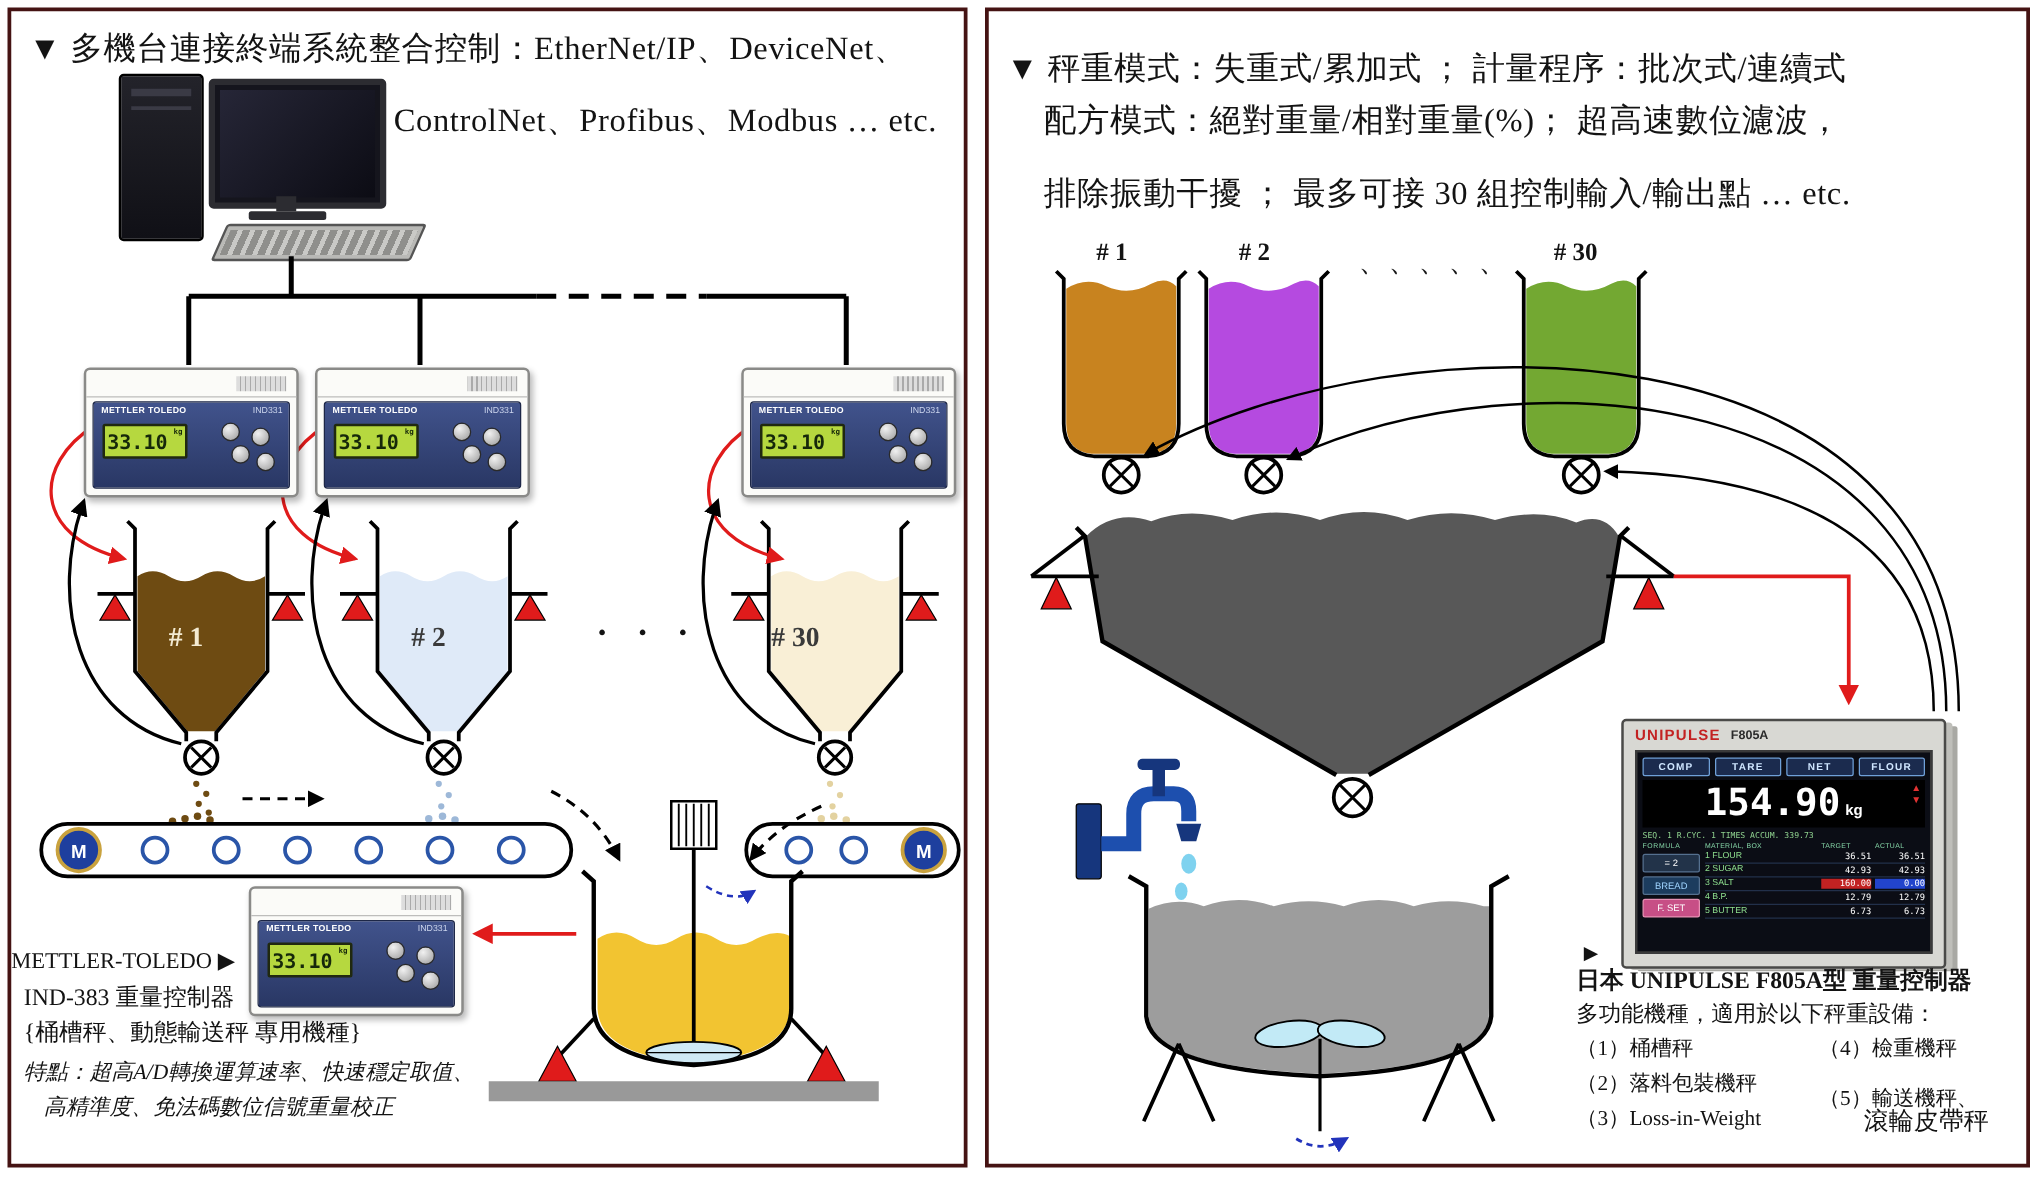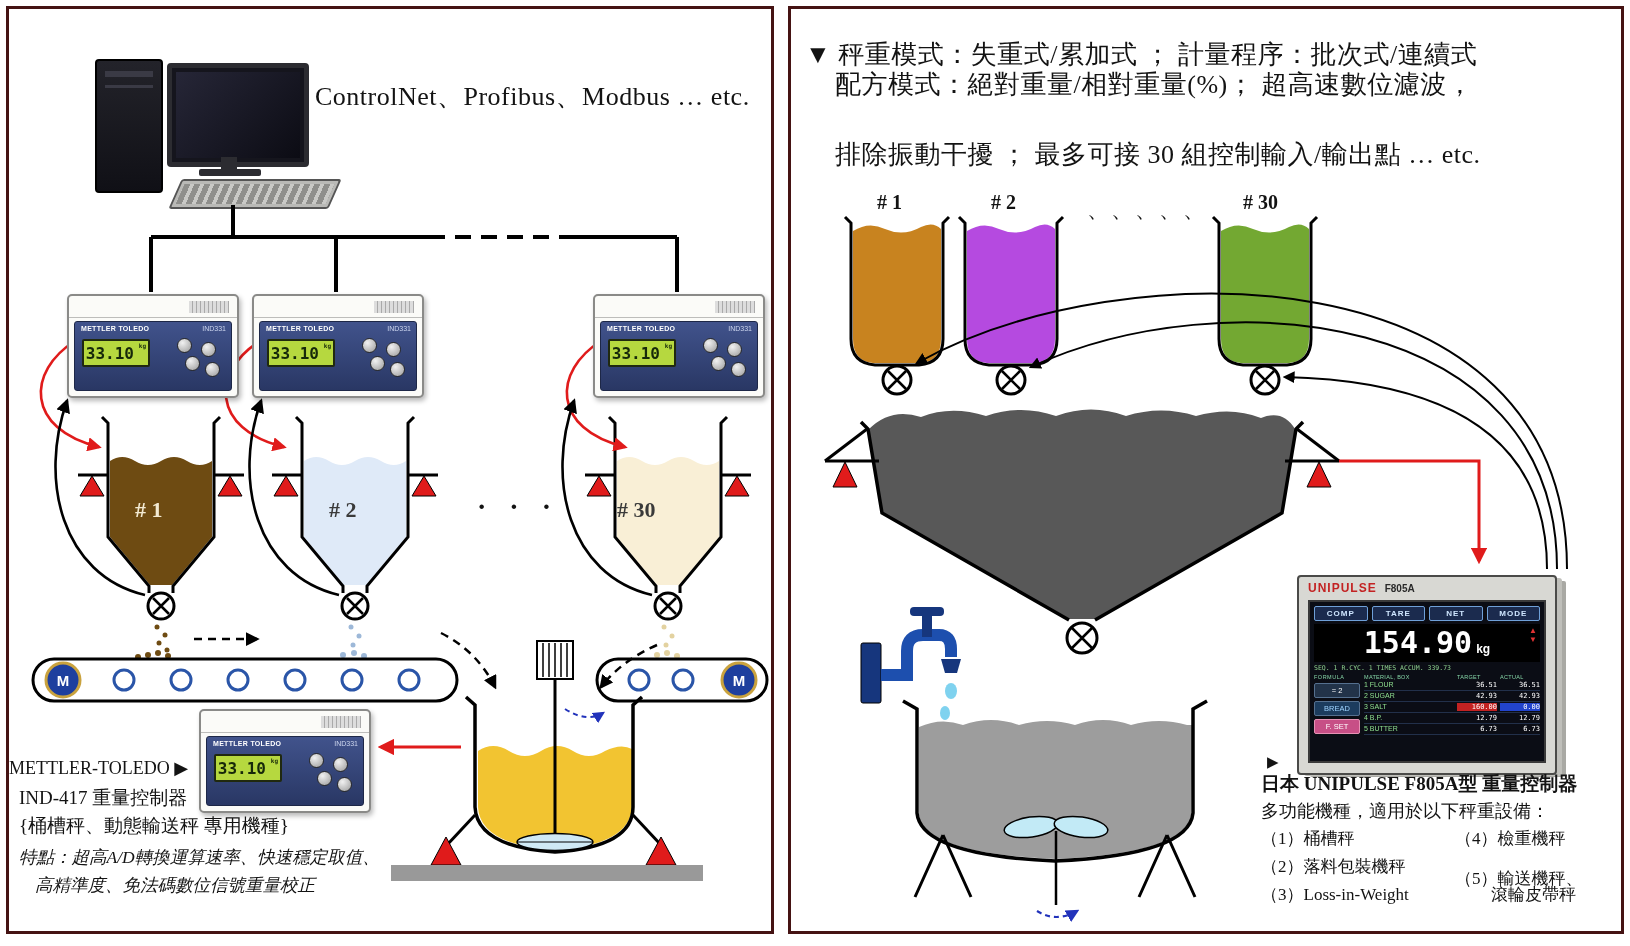--- a/index.html
+++ b/index.html
@@ -83,20 +83,21 @@
   .ft-row .n{color:#8fe08f;font-size:7px;}
   .ft-row .t,.ft-row .a{color:#fff;font-size:7px;text-align:right;font-family:"DejaVu Sans Mono",monospace;}
   .hl-red{background:#c22222;}
   .hl-blue{background:#2244cc;}
 </style>
 </head>
 <body>
 
 <div class="panel" id="panelL">
 
+  <div class="abs hdr" style="left:14px;top:12px;">▼ 多機台連接終端系統整合控制：EtherNet/IP、DeviceNet、</div>
   <div class="abs hdr" style="left:306px;top:70px;">ControlNet、Profibus、Modbus … etc.</div>
 
   <div class="pc-tower"></div>
   <div class="pc-mon"></div>
   <div class="pc-stand"></div>
   <div class="pc-base"></div>
   <div class="pc-kbd"></div>
 
   <svg class="diagram" width="762" height="922" viewBox="0 0 762 922">
     <defs>
@@ -290,30 +291,30 @@
         </div>
     </div>
   </div>
 
   <div class="hlabel" style="left:126px;top:488px;color:#f3ead2;"># 1</div>
   <div class="hlabel" style="left:320px;top:488px;color:#3a3a3a;"># 2</div>
   <div class="hlabel" style="left:608px;top:488px;color:#3a3a3a;"># 30</div>
   <div class="abs" style="left:468px;top:482px;font-size:28px;font-weight:bold;letter-spacing:8px;">· · ·</div>
 
   <div class="cap" style="left:0;top:748px;font-size:18px;">METTLER-TOLEDO ▶</div>
-  <div class="cap" style="left:10px;top:776px;">IND-417 重量控制器</div>
+  <div class="cap" style="left:10px;top:776px;">IND-383 重量控制器</div>
   <div class="cap" style="left:10px;top:804px;">{桶槽秤、動態輸送秤 專用機種}</div>
   <div class="cap cap-sm" style="left:10px;top:836px;">特點：超高A/D轉換運算速率、快速穩定取值、</div>
   <div class="cap cap-sm" style="left:26px;top:864px;">高精準度、免法碼數位信號重量校正</div>
 </div>
 
 <div class="panel" id="panelR">
 
   <div class="abs hdr" style="left:14px;top:28px;">▼ 秤重模式：失重式/累加式 ； 計量程序：批次式/連續式</div>
-  <div class="abs hdr" style="left:44px;top:58px;">配方模式：絕對重量/相對重量(%)； 超高速數位濾波，</div>
+  <div class="abs hdr" style="left:44px;top:70px;">配方模式：絕對重量/相對重量(%)； 超高速數位濾波，</div>
   <div class="abs hdr" style="left:44px;top:128px;">排除振動干擾 ； 最多可接 30 組控制輸入/輸出點  … etc.</div>
 
   <svg class="diagram" width="830" height="922" viewBox="0 0 830 922">
     <defs>
       <marker id="Rab" viewBox="0 0 10 10" refX="8" refY="5" markerWidth="6" markerHeight="6" orient="auto-start-reverse">
         <path d="M0,0L10,5L0,10z" fill="#000"></path>
         </marker>
       <marker id="Rar" viewBox="0 0 10 10" refX="8" refY="5" markerWidth="5.5" markerHeight="5.5" orient="auto-start-reverse">
         <path d="M0,0L10,5L0,10z" fill="#e01b1b"></path>
         </marker>
@@ -391,21 +392,21 @@
   <div class="f805">
     <div class="f805-head">
       <span class="f805-brand">UNIPULSE</span>
       <span class="f805-model">F805A</span>
     </div>
     <div class="f805-screen">
       <div class="f805-btnrow">
         <span>COMP</span>
         <span>TARE</span>
         <span>NET</span>
-        <span>MODE</span>
+        <span>FLOUR</span>
       </div>
       <div class="f805-weight">
         <span class="wv">154.90</span>
         <span class="wu">kg</span>
         <span class="ind"><span>▲</span><br><span>▼</span></span>
       </div>
       <div class="f805-status">SEQ. 1  R.CYC. 1  TIMES   ACCUM. 339.73</div>
       <div class="ft">
         <div class="ft-left">
           <div class="ft-h">FORMULA</div>
@@ -450,14 +451,14 @@
   </div>
 
   <div class="abs" style="left:476px;top:744px;font-size:15px;">▶</div>
   <div class="cap" style="left:470px;top:762px;font-weight:bold;">日本 UNIPULSE  F805A型 重量控制器</div>
   <div class="cap" style="left:470px;top:790px;font-size:18px;">多功能機種，適用於以下秤重設備：</div>
   <div class="cap" style="left:470px;top:818px;font-size:17px;">（1）桶槽秤</div>
   <div class="cap" style="left:664px;top:818px;font-size:17px;">（4）檢重機秤</div>
   <div class="cap" style="left:470px;top:846px;font-size:17px;">（2）落料包裝機秤</div>
   <div class="cap" style="left:664px;top:846px;font-size:17px;margin-top:12px;">（5）輸送機秤、</div>
   <div class="cap" style="left:470px;top:874px;font-size:17px;">（3）Loss-in-Weight</div>
-  <div class="cap" style="left:700px;top:874px;font-size:17px;">滾輪皮帶秤</div>
+  <div class="cap" style="left:700px;top:874px;font-size:20px;">滾輪皮帶秤</div>
 </div>
 
 </body></html>

